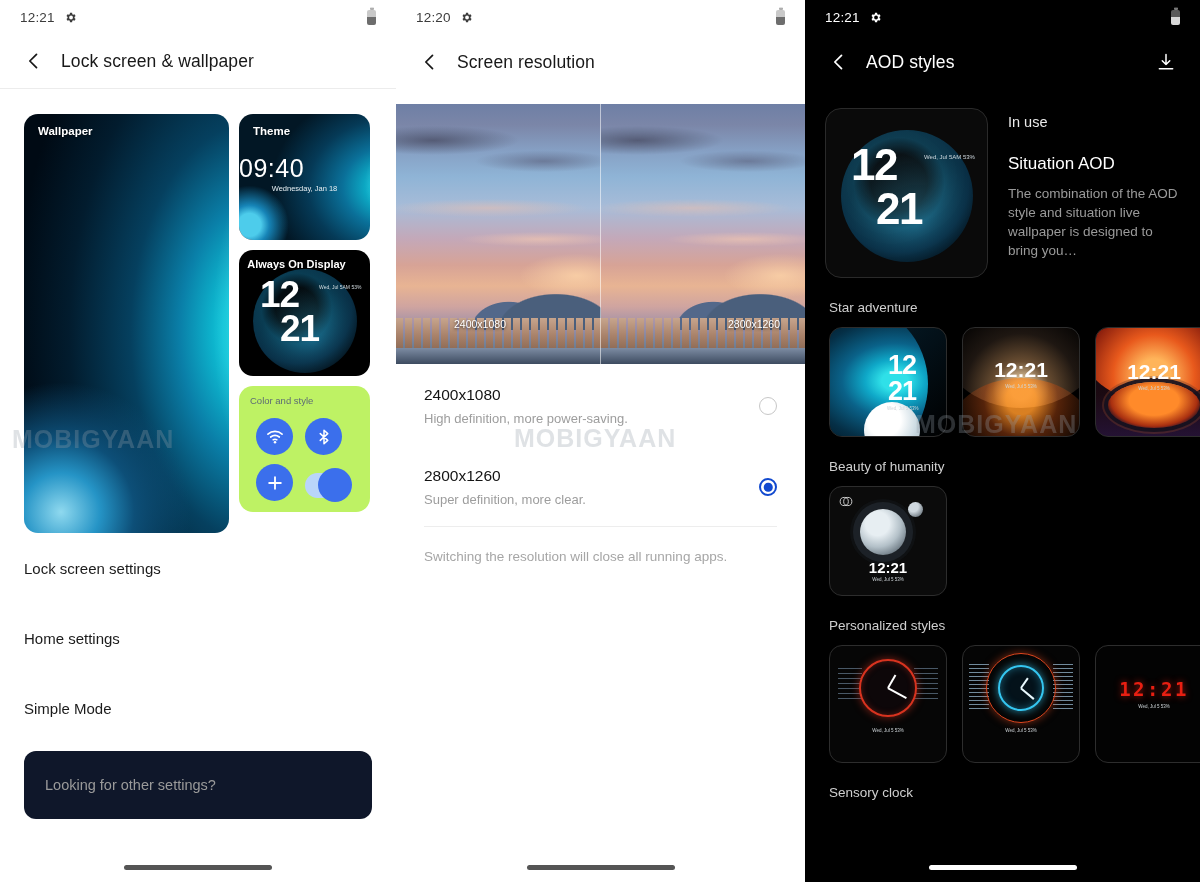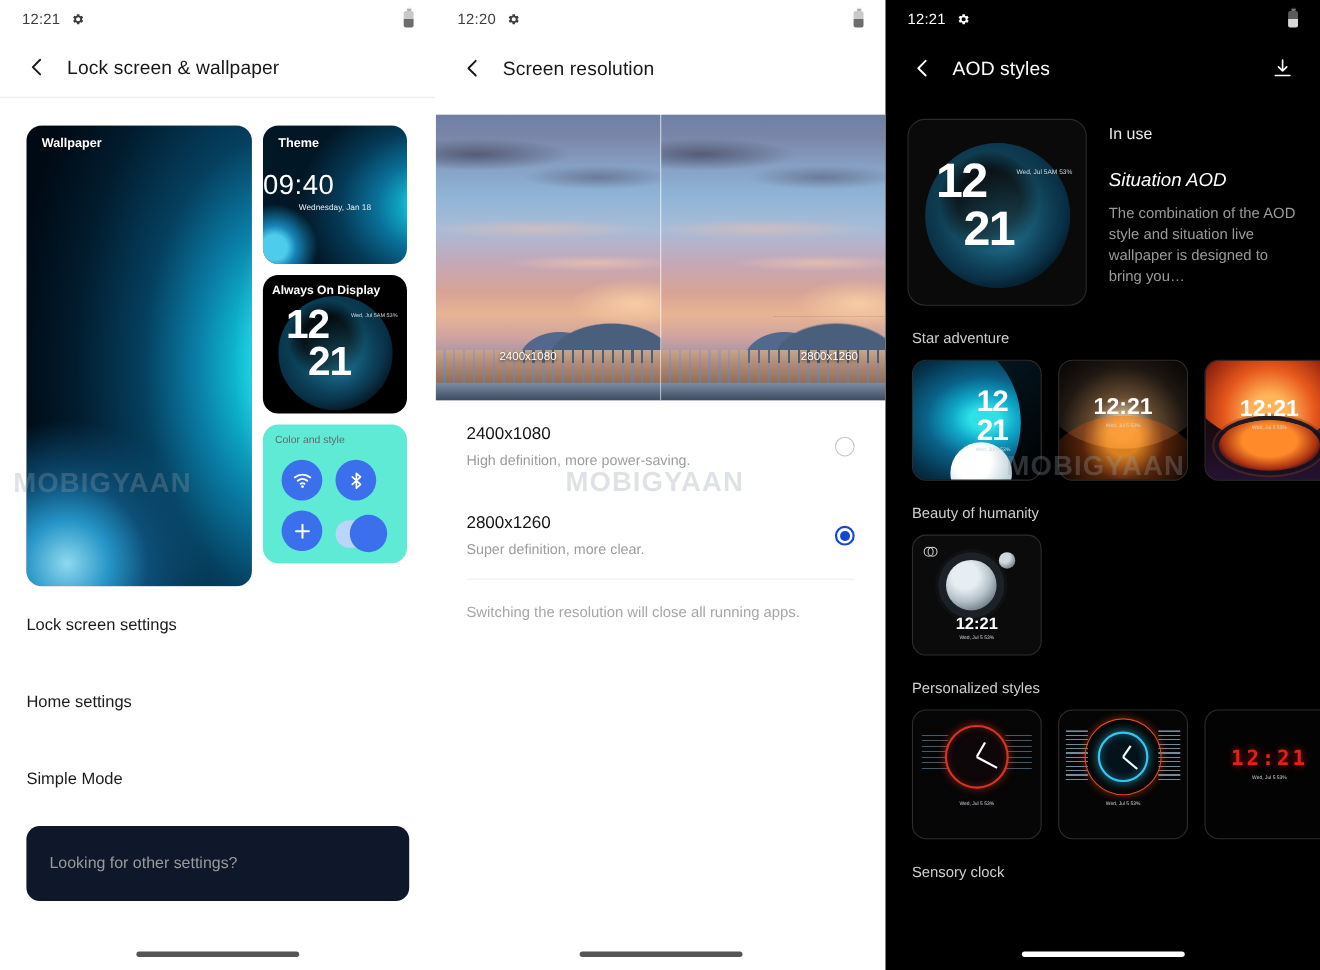--- a/index.html
+++ b/index.html
@@ -112,21 +112,21 @@
     font-size: 37px; line-height: .92; letter-spacing: -1px;
   }
   .aod-12 { left: 21px; top: 28px; }
   .aod-21 { left: 41px; top: 62px; }
   .aod-meta {
     position: absolute; z-index: 4; left: 80px; top: 34px;
     color: #d4dde2; font-size: 5px; line-height: 1.55; width: 45px;
   }
 
   .card-color {
-    width: 131px; height: 126px; background: #5eead4; position: relative;
+    width: 131px; height: 126px; background: #bef264; position: relative;
   }
   .cc-label { position:absolute; top: 9px; left: 11px; color:#5d6b75; font-size: 9.5px; }
   .cc-row { position:absolute; display:flex; gap: 12px; left: 17px; }
   .cc-row.r1 { top: 32px; }
   .cc-row.r2 { top: 78px; }
   .cc-circle {
     width: 37px; height: 37px; border-radius: 50%;
     background: #3b6fec; display:flex; align-items:center; justify-content:center;
   }
   .cc-toggle {
@@ -227,21 +227,21 @@
       radial-gradient(circle at 44% 40%, rgba(12,40,56,.25) 0 26%, rgba(20,112,152,.5) 42%, rgba(9,52,78,.85) 64%, rgba(2,9,15,.99) 86%),
       radial-gradient(circle at 58% 72%, rgba(70,195,235,.45), transparent 60%);
   }
   .iu-12,.iu-21 { position:absolute; z-index:3; color:#fff; font-weight:bold; font-size: 44px; line-height:.9; letter-spacing:-1.5px; }
   .iu-12 { left: 25px; top: 36px; }
   .iu-21 { left: 50px; top: 80px; }
   .iu-meta { position:absolute; z-index:3; left: 98px; top: 44px; width: 56px; color:#cfd8de; font-size: 6px; line-height:1.6; }
 
   .inuse-text { padding-top: 6px; }
   .inuse-label { font-size: 14.5px; color:#e9e9e9; }
-  .inuse-title { font-size: 17px; color:#ffffff; margin-top: 24px; font-style: italic; }
+  .inuse-title { font-size: 17px; color:#ffffff; margin-top: 24px; }
   .inuse-desc { font-size: 13.5px; color:#9a9a9a; margin-top: 10px; line-height: 1.42; }
 
   .sec-title { font-size: 13.5px; color:#cfcfcf; padding: 22px 24px 12px 24px; }
   .thumb-row { display:flex; gap: 15px; padding-left: 24px; }
   .thumb {
     width: 118px; height: 110px; flex:0 0 auto; border-radius: 13px;
     border: 1px solid #2d2d2d; position: relative; overflow: hidden; background:#050505;
   }
   .th-time { position:absolute; z-index:4; color:#fff; font-weight:bold; }
   .th-meta { position:absolute; z-index:4; color:#cfd5d9; font-size: 4.5px; line-height:1.5; }

